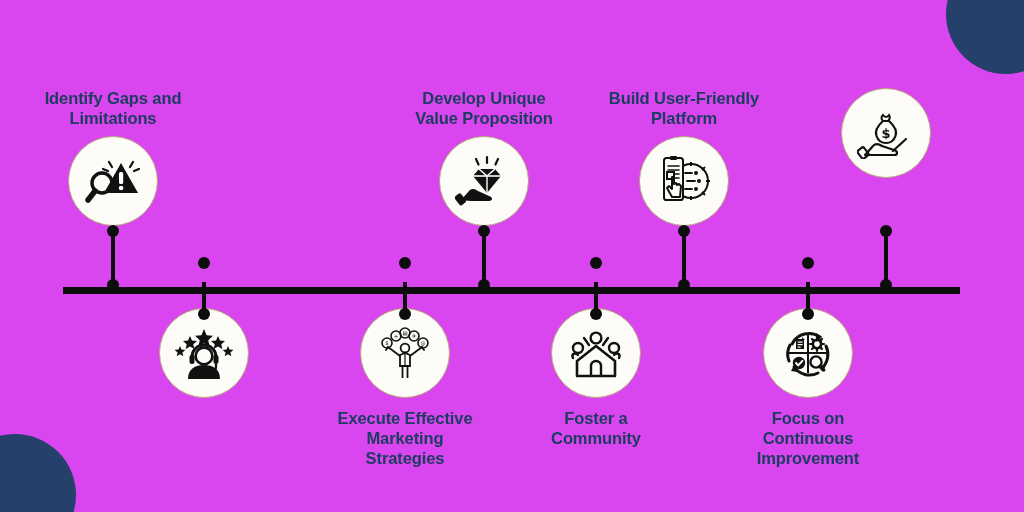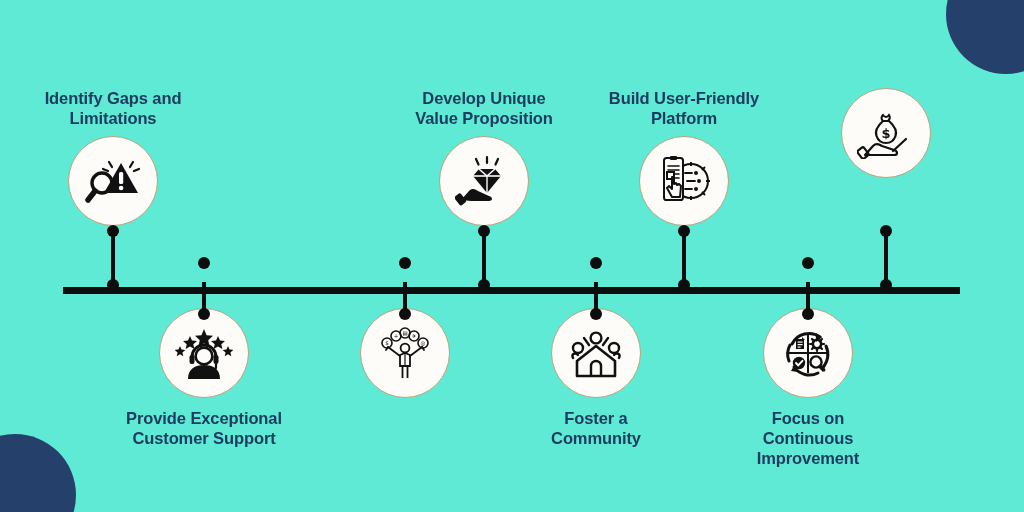--- a/index.html
+++ b/index.html
@@ -10,21 +10,21 @@
     width: 1024px;
     height: 512px;
     background: #ffffff;
     font-family: "Liberation Sans", sans-serif;
     overflow: hidden;
   }
   .canvas {
     position: relative;
     width: 1024px;
     height: 512px;
-    background: #5eead4;
+    background: #d946ef;
     overflow: hidden;
   }
 
   
   .corner-tr {
     position: absolute;
     top: -46px;
     right: -42px;
     width: 120px;
     height: 120px;
@@ -257,22 +257,20 @@
           </g>
           <circle cx="29" cy="29" r="8.4" fill="none" stroke="#111" stroke-width="2.6"></circle>
           <path d="M17 30 a12 12 0 0 1 24 0" fill="none" stroke="#111" stroke-width="3"></path>
           <rect x="14.5" y="28" width="5" height="9" rx="2.2" fill="#111"></rect>
           <rect x="38.5" y="28" width="5" height="9" rx="2.2" fill="#111"></rect>
           <path d="M41 37 l0 3 a3 3 0 0 1 -3 3 l-5 0" fill="none" stroke="#111" stroke-width="2.2"></path>
           <path d="M13 52 C13 42 20 38 29 38 C38 38 45 42 45 52 Z" fill="#111"></path>
         </svg>
       </span>
     </div>
-    <div class="label">Provide Exceptional
-Customer Support</div>
   </div>
 
   <div class="node bottom" style="left:325px;">
     <div class="stem-wrap" style="top:-26px;height:32px;">
       <div class="stem" style="height:32px;"></div>
       <div class="dot" style="top:-25px;"></div>
       <div class="dot" style="top:26px;"></div>
     </div>
     <div class="icon-circle">
       <span>
@@ -296,20 +294,22 @@
           <path d="M24 30 L16 24 L12 21" fill="none" stroke="#111" stroke-width="1.8" stroke-linecap="round"></path>
           <path d="M34 30 L42 24 L46 21" fill="none" stroke="#111" stroke-width="1.8" stroke-linecap="round"></path>
           <path d="M12 21 l-2 3" stroke="#111" stroke-width="1.8" stroke-linecap="round"></path>
           <path d="M46 21 l2 3" stroke="#111" stroke-width="1.8" stroke-linecap="round"></path>
           <line x1="26.5" y1="40" x2="26.5" y2="52" stroke="#111" stroke-width="1.8"></line>
           <line x1="31.5" y1="40" x2="31.5" y2="52" stroke="#111" stroke-width="1.8"></line>
           <line x1="29" y1="27" x2="29" y2="40" stroke="#111" stroke-width="1.2"></line>
         </svg>
       </span>
     </div>
+    <div class="label">Execute Effective
+Marketing Strategies</div>
   </div>
 
   <div class="node bottom" style="left:728px;">
     <div class="stem-wrap" style="top:-26px;height:32px;">
       <div class="stem" style="height:32px;"></div>
       <div class="dot" style="top:-25px;"></div>
       <div class="dot" style="top:26px;"></div>
     </div>
     <div class="icon-circle">
       <span>

